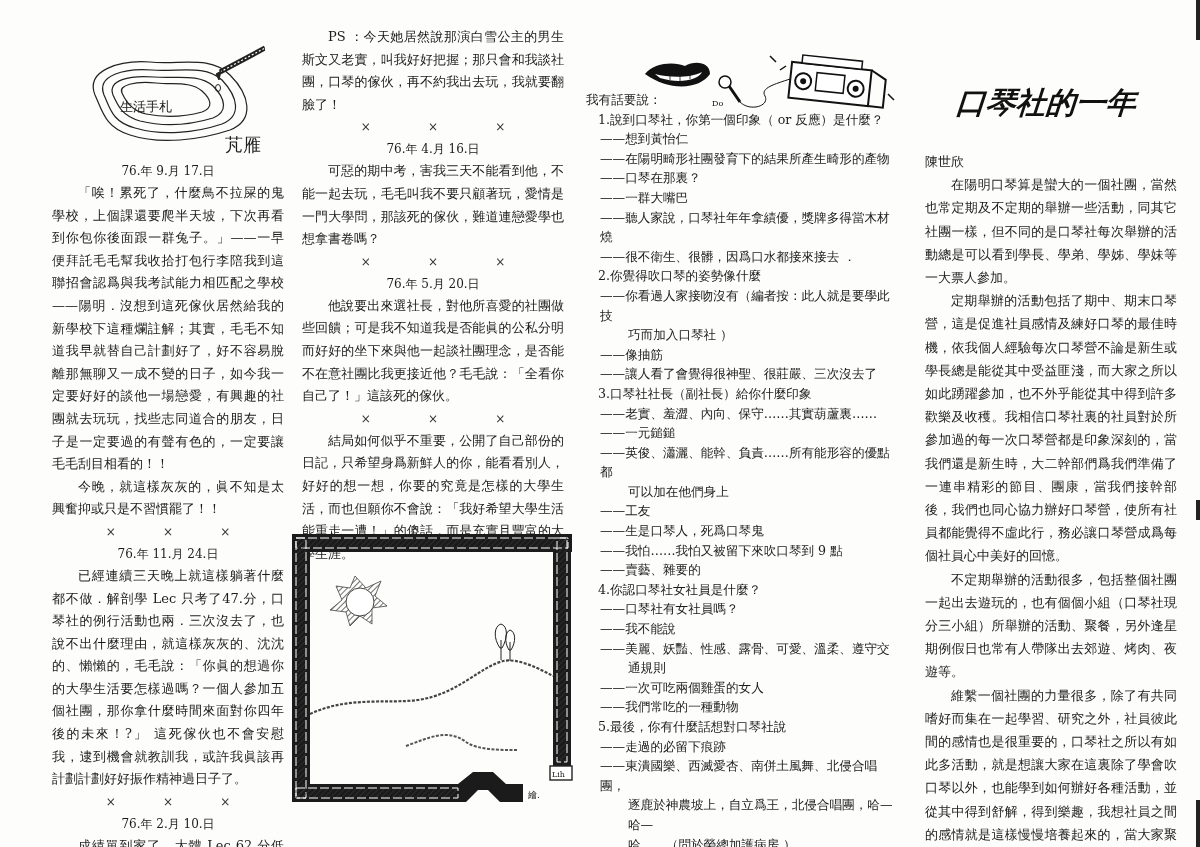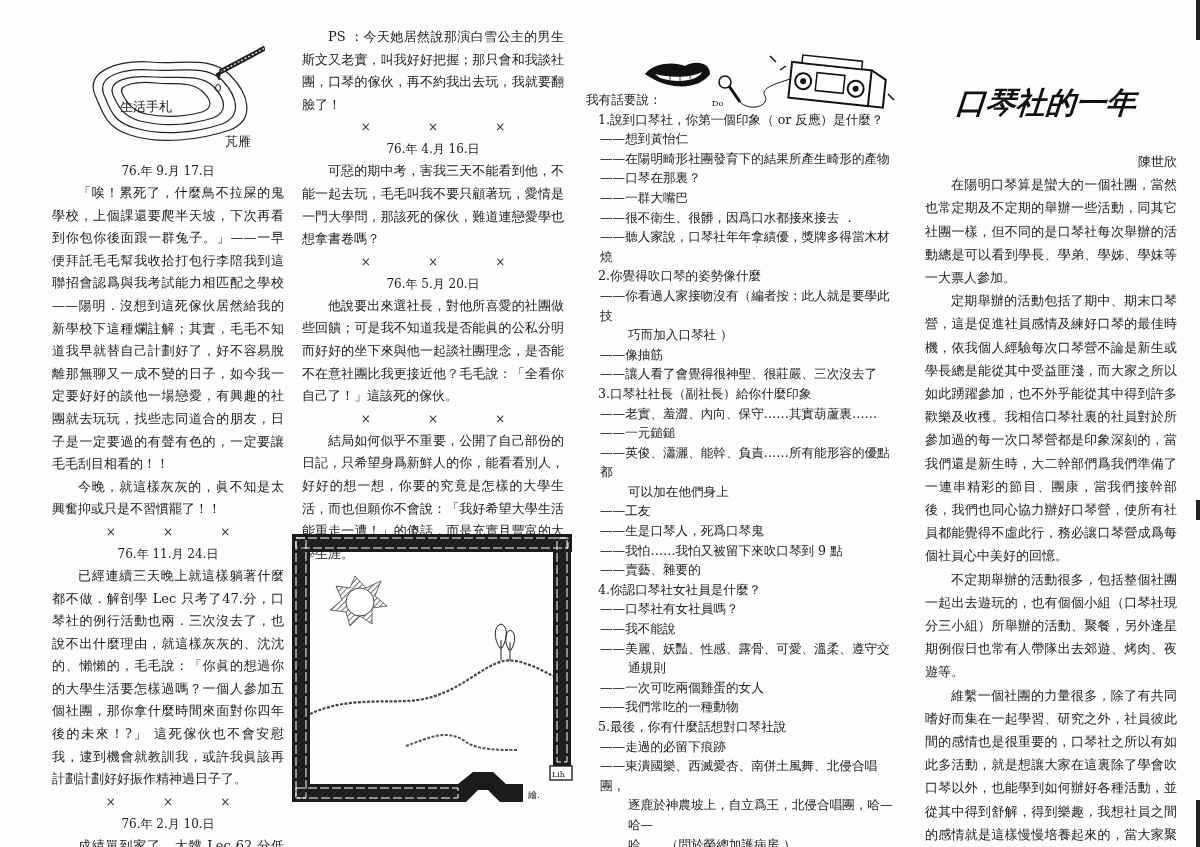--- a/index.html
+++ b/index.html
@@ -14,27 +14,27 @@
   #col1 { left: 52px; top: 160px; width: 232px; }
   
   #col2 { left: 302px; top: 26px; width: 262px; }
   
   #col3 { left: 586px; top: 90px; width: 312px; font-size: 12.6px; line-height: 19.6px; }
   #col3 .q { margin-left: 12px; }
   #col3 .a { padding-left: 14px; }
   #col3 .a .cont { padding-left: 28px; display: block; }
   
   #col4 { left: 925px; top: 150px; width: 252px; font-size: 13px; line-height: 23.2px; }
-  .author { text-align: right; }
+  .author { }
   .side-bar { position: absolute; right: 0; width: 4px; background: #222; }
   .title-art { position: absolute; left: 940px; top: 82px; width: 210px; height: 40px; }
   .head-art { position: absolute; left: 640px; top: 44px; width: 255px; height: 70px; }
   .notebook-art { position: absolute; left: 80px; top: 40px; width: 185px; height: 105px; }
   .notebook-label { position: absolute; left: 120px; top: 98px; font-size: 13px; }
-  .signature { position: absolute; left: 225px; top: 133px; font-size: 13px; }
+  .signature { position: absolute; left: 225px; top: 133px; font-size: 18px; }
   .frame-art { position: absolute; left: 288px; top: 528px; width: 292px; height: 290px; }
 </style>
 </head>
 <body>
 
 <div class="page">
 
   <div class="side-bar" style="top:0;height:40px;"></div>
   <div class="side-bar" style="top:500px;height:20px;"></div>
   <div class="side-bar" style="top:800px;height:47px;"></div>
@@ -171,22 +171,22 @@
   </svg>
 
   <div class="col" id="col3">
     <div>我有話要說：</div>
 
     <div class="q">1.說到口琴社，你第一個印象（ or 反應）是什麼？</div>
     <div class="a">——想到黃怡仁</div>
     <div class="a">——在陽明畸形社團發育下的結果所產生畸形的產物</div>
     <div class="a">——口琴在那裏？</div>
     <div class="a">——一群大嘴巴</div>
+    <div class="a">——聽人家說，口琴社年年拿績優，獎牌多得當木材燒</div>
     <div class="a">——很不衛生、很髒，因爲口水都接來接去 ．</div>
-    <div class="a">——聽人家說，口琴社年年拿績優，獎牌多得當木材燒</div>
 
     <div class="q">2.你覺得吹口琴的姿勢像什麼</div>
     <div class="a ml"><span>——你看過人家接吻沒有（編者按：此人就是要學此技</span><span class="cont">巧而加入口琴社 ）</span></div>
     <div class="a">——像抽筋</div>
     <div class="a">——讓人看了會覺得很神聖、很莊嚴、三次沒去了</div>
 
     <div class="q">3.口琴社社長（副社長）給你什麼印象</div>
     <div class="a">——老實、羞澀、內向、保守……其實葫蘆裏……</div>
     <div class="a">——一元鎚鎚</div>
     <div class="a ml"><span>——英俊、瀟灑、能幹、負責……所有能形容的優點都</span><span class="cont">可以加在他們身上</span></div>

